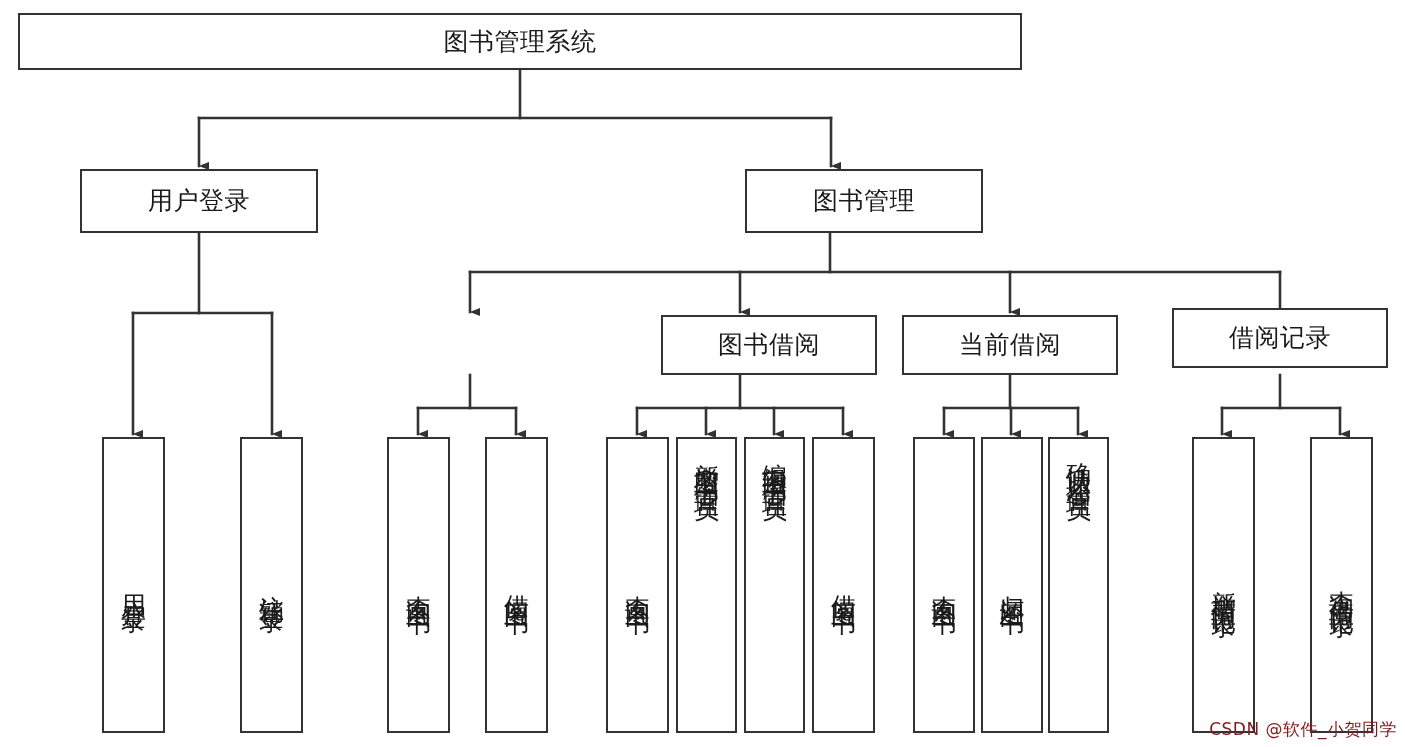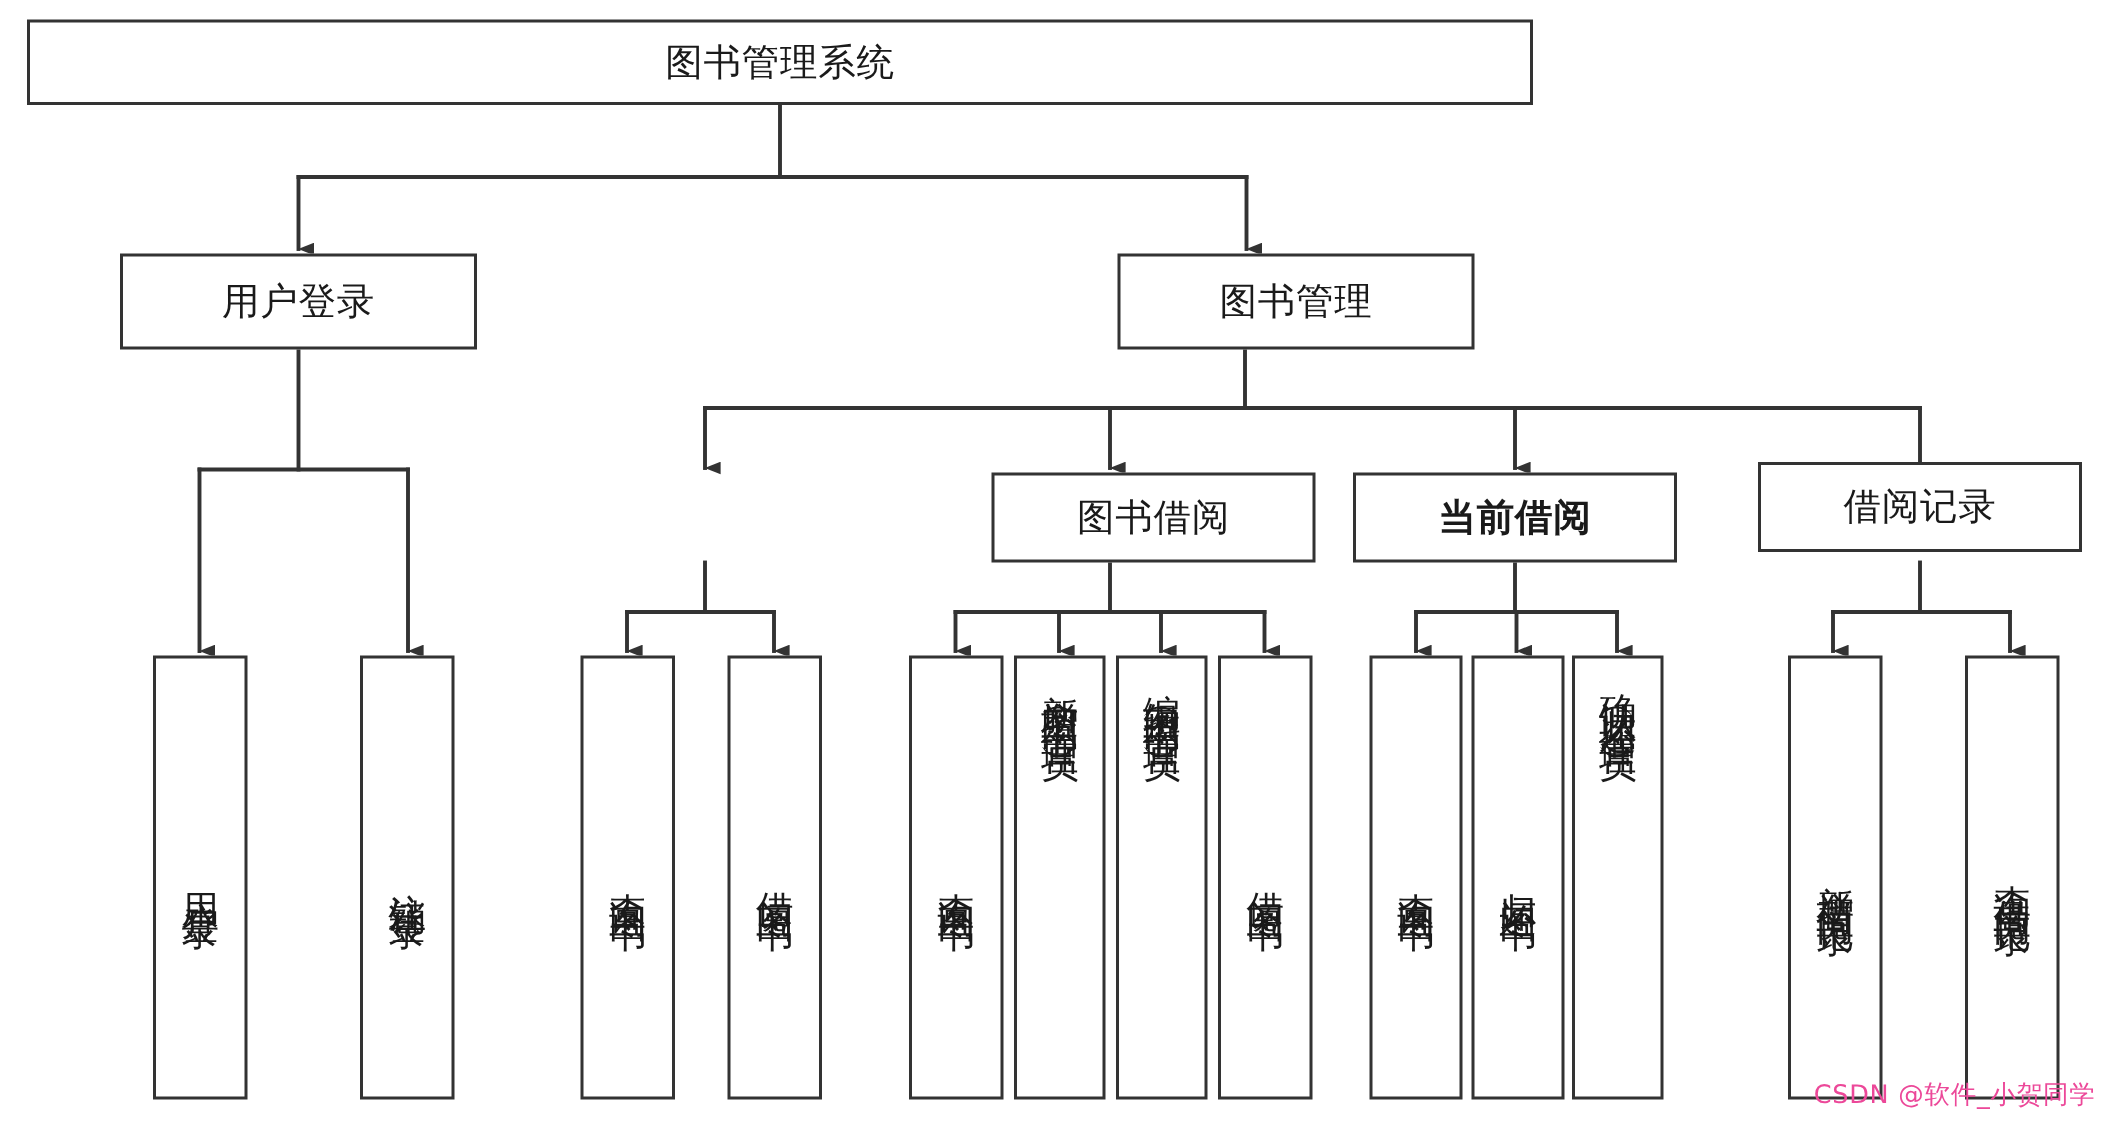--- a/index.html
+++ b/index.html
@@ -66,21 +66,21 @@
     align-items: flex-start;
     justify-content: center;
     padding-top: 4px;
     box-sizing: border-box;
   }
   #watermark {
     position: absolute;
     right: 8px;
     bottom: 6px;
     font-size: 17px;
-    color: #ec4899;
+    color: #7f1d1d;
     letter-spacing: 0.5px;
     white-space: nowrap;
     user-select: none;
   }
 </style>
 </head>
 <body>
 
 <div id="diagram-root">
 
@@ -141,21 +141,21 @@
   <div class="node-box" style="left:80px; top:169px; width:238px; height:64px;">
     <span class="node-label-h">用户登录</span>
   </div>
   <div class="node-box" style="left:745px; top:169px; width:238px; height:64px;">
     <span class="node-label-h">图书管理</span>
   </div>
 
   <div class="node-box" style="left:661px; top:315px; width:216px; height:60px;">
     <span class="node-label-h">图书借阅</span>
   </div>
-  <div class="node-box" style="left:902px; top:315px; width:216px; height:60px;font-weight:bold;">
+  <div class="node-box" style="left:902px; top:315px; width:216px; height:60px;">
     <span class="node-label-h">当前借阅</span>
   </div>
   <div class="node-box" style="left:1172px; top:308px; width:216px; height:60px;">
     <span class="node-label-h">借阅记录</span>
   </div>
 
   <div class="node-box" style="left:102px; top:437px; width:63px; height:296px;">
     <span class="vcenterwrap">
       <span class="node-label-v">用户登录</span>
     </span>

